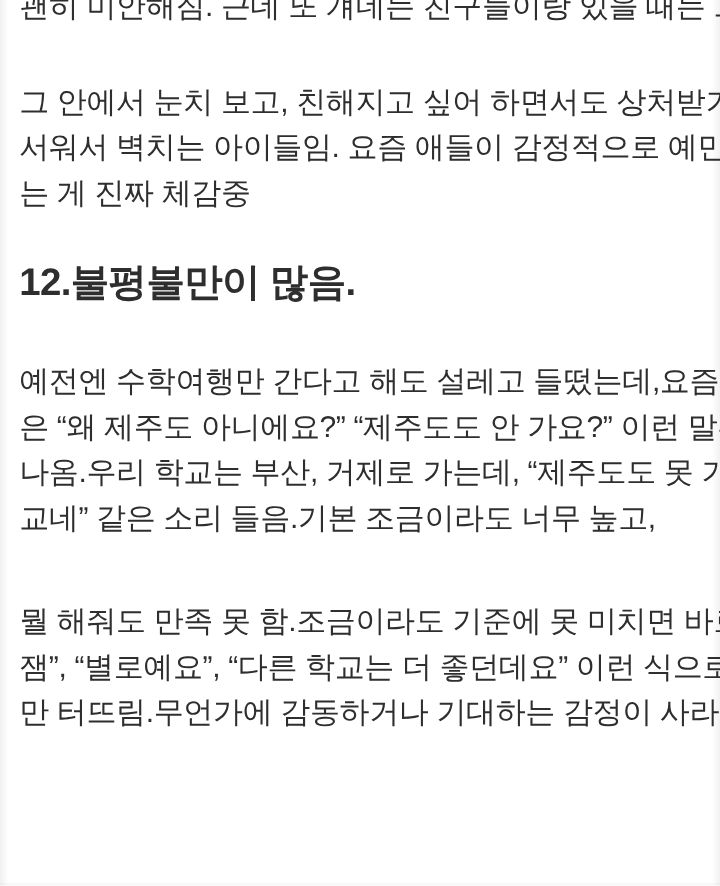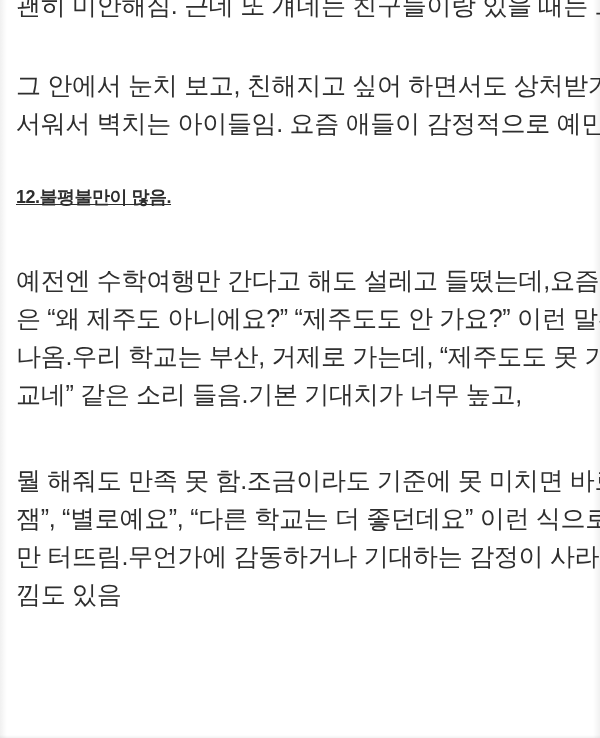--- a/index.html
+++ b/index.html
@@ -25,26 +25,25 @@
     line-height: 38px;
     font-weight: 400;
     letter-spacing: -0.3px;
     margin: 0;
   }
   .para .line,
   .heading .line {
     white-space: nowrap;
   }
   .heading {
-    font-size: 18px;
+    font-size: 32px;
     line-height: 38px;
     font-weight: 700;
     letter-spacing: -0.5px;
     margin: 0;
-    text-decoration: underline;
   }
   .para-2 { margin-top: 42px; }
   .heading-12 { margin-top: 36px; }
   .para-3 { margin-top: 45px; }
   .para-4 { margin-top: 48px; }
 
   
   .edge-left, .edge-right, .edge-bottom {
     position: absolute;
     pointer-events: none;
@@ -67,37 +66,37 @@
 
 <div class="page-content">
 
   <div class="para para-1">
     <div class="line">괜히 미안해짐. 근데 또 걔네는 친구들이랑 있을 때는 그걸</div>
   </div>
 
   <div class="para para-2">
     <div class="line">그 안에서 눈치 보고, 친해지고 싶어 하면서도 상처받기 무</div>
     <div class="line">서워서 벽치는 아이들임. 요즘 애들이 감정적으로 예민하다</div>
+    <div class="line">는 게 진짜 체감중</div>
   </div>
 
   <div class="heading heading-12">
     <div class="line">12.불평불만이 많음.</div>
   </div>
 
   <div class="para para-3">
     <div class="line">예전엔 수학여행만 간다고 해도 설레고 들떴는데,요즘 애들</div>
     <div class="line">은 “왜 제주도 아니에요?” “제주도도 안 가요?” 이런 말부터</div>
     <div class="line">나옴.우리 학교는 부산, 거제로 가는데, “제주도도 못 가는 학</div>
-    <div class="line">교네” 같은 소리 들음.기본 기대치가 너무 높고,</div>
+    <div class="line">교네” 같은 소리 들음.기본 조금이라도 너무 높고,</div>
   </div>
 
   <div class="para para-4">
     <div class="line">뭘 해줘도 만족 못 함.조금이라도 기준에 못 미치면 바로 “노</div>
     <div class="line">잼”, “별로예요”, “다른 학교는 더 좋던데요” 이런 식으로 불</div>
     <div class="line">만 터뜨림.무언가에 감동하거나 기대하는 감정이 사라진 느</div>
-    <div class="line">낌도 있음</div>
   </div>
 
 </div>
 
 <div class="edge-left"></div>
 <div class="edge-right"></div>
 <div class="edge-bottom"></div>
 
 </body></html>

